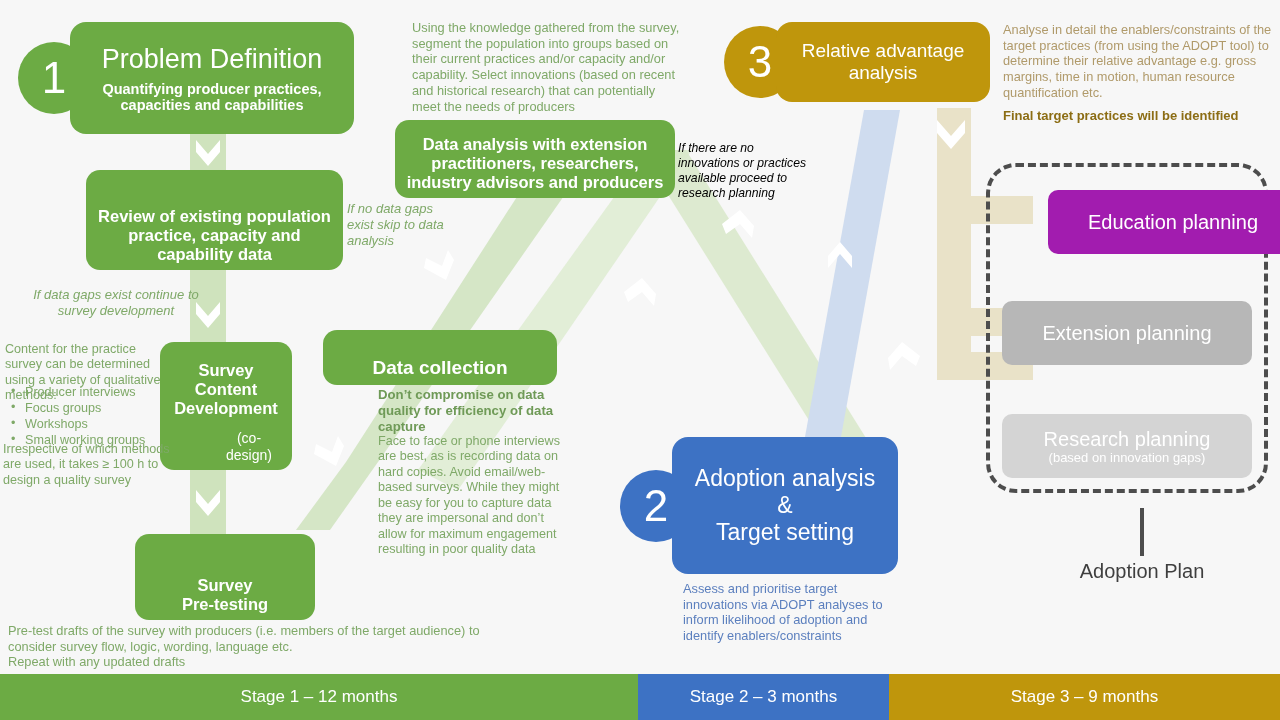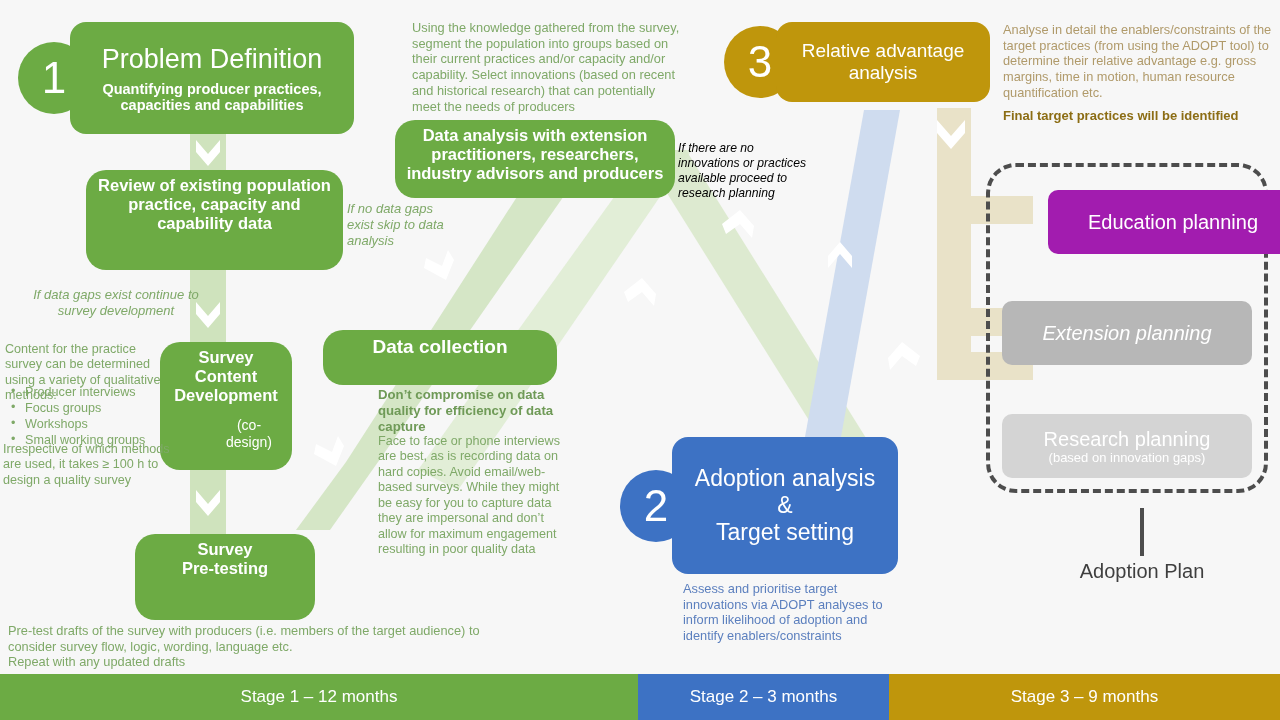--- a/index.html
+++ b/index.html
@@ -9,22 +9,22 @@
     font-family:"Liberation Sans", sans-serif;
     color:#595959;
   }
   #canvas{position:absolute;inset:0;width:1280px;height:720px;}
 
   .bandsvg{position:absolute;left:0;top:0;width:1280px;height:720px;pointer-events:none;}
 
   
   .node{
     position:absolute;box-sizing:border-box;
-    border-radius:20px;
-    display:flex;flex-direction:column;align-items:center;justify-content:flex-start;
+    border-radius:14px;
+    display:flex;flex-direction:column;align-items:center;justify-content:flex-end;
     text-align:center;color:#ffffff;
     padding:6px 10px;
   }
   .node .ttl{font-weight:bold;line-height:1.16;}
   .node .sub{line-height:1.2;margin-left:46px;}
 
   .green{background:#6cab44;}
   .blue{background:#3d72c4;}
   .gold{background:#bf960c;}
 
@@ -205,21 +205,21 @@
   <div class="txt goldtxt" style="left:1003px;top:22px;width:270px;font-size:12.8px;">Analyse in detail the enablers/constraints of the target practices (from using the ADOPT tool) to determine their relative advantage e.g. gross margins, time in motion, human resource quantification etc.</div>
 
   <div class="txt goldtxt-strong" style="left:1003px;top:108px;width:270px;font-size:13px;">Final target practices will be identified</div>
 
   <div class="dashbox" style="left:986px;top:163px;width:282px;height:330px;"></div>
 
   <div class="planbox" style="left:1002px;top:190px;width:250px;height:64px;background:#a21caf;margin-left:46px;">
     <div class="pt">Education planning</div>
   </div>
 
-  <div class="planbox" style="left:1002px;top:301px;width:250px;height:64px;background:#b7b7b7;font-style:italic;">
+  <div class="planbox" style="left:1002px;top:301px;width:250px;height:64px;background:#b7b7b7;">
     <div class="pt">Extension planning</div>
   </div>
 
   <div class="planbox" style="left:1002px;top:414px;width:250px;height:64px;background:#d4d4d4;">
     <div class="pt">Research planning</div>
     <div class="ps">(based on innovation gaps)</div>
   </div>
 
   <div class="leadline" style="left:1140px;top:508px;width:4px;height:48px;"></div>
 

